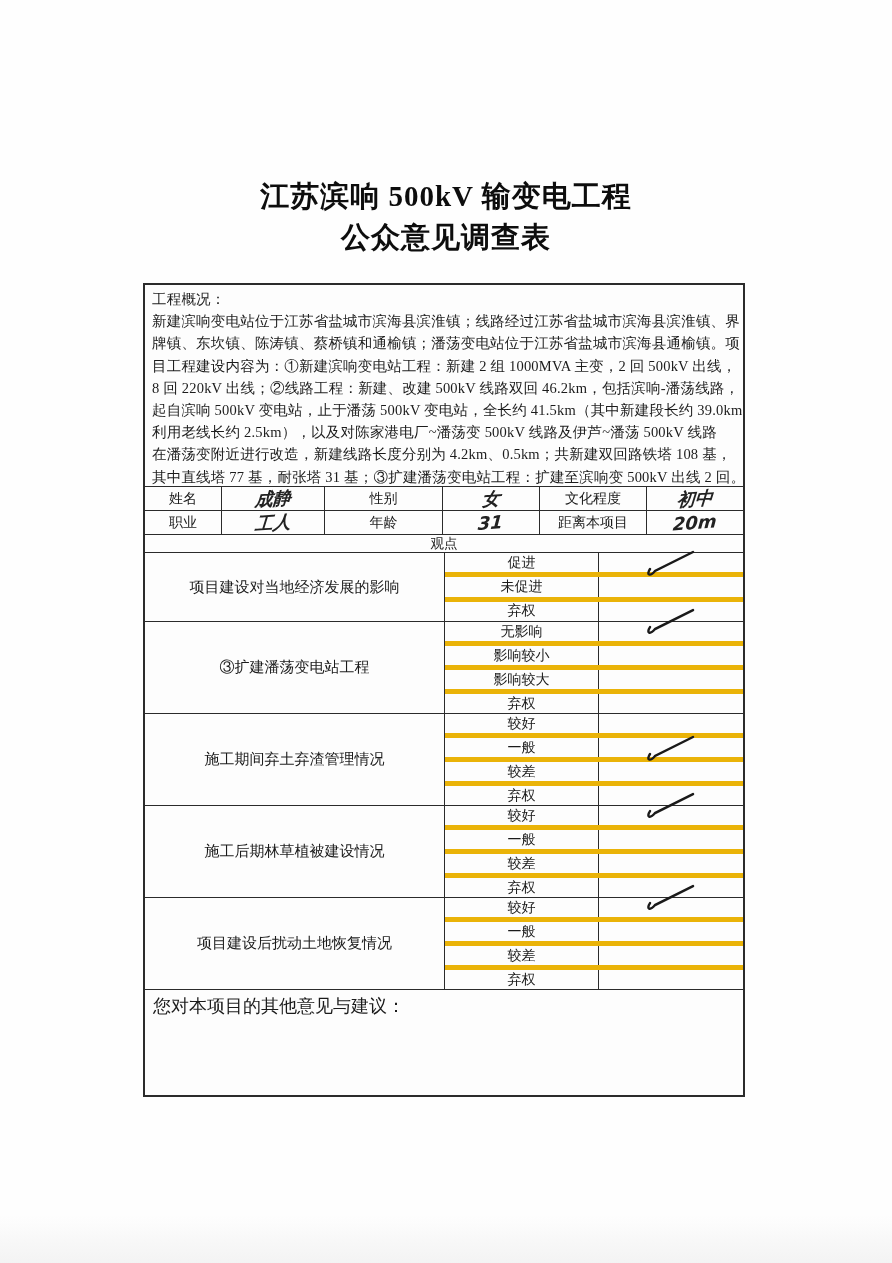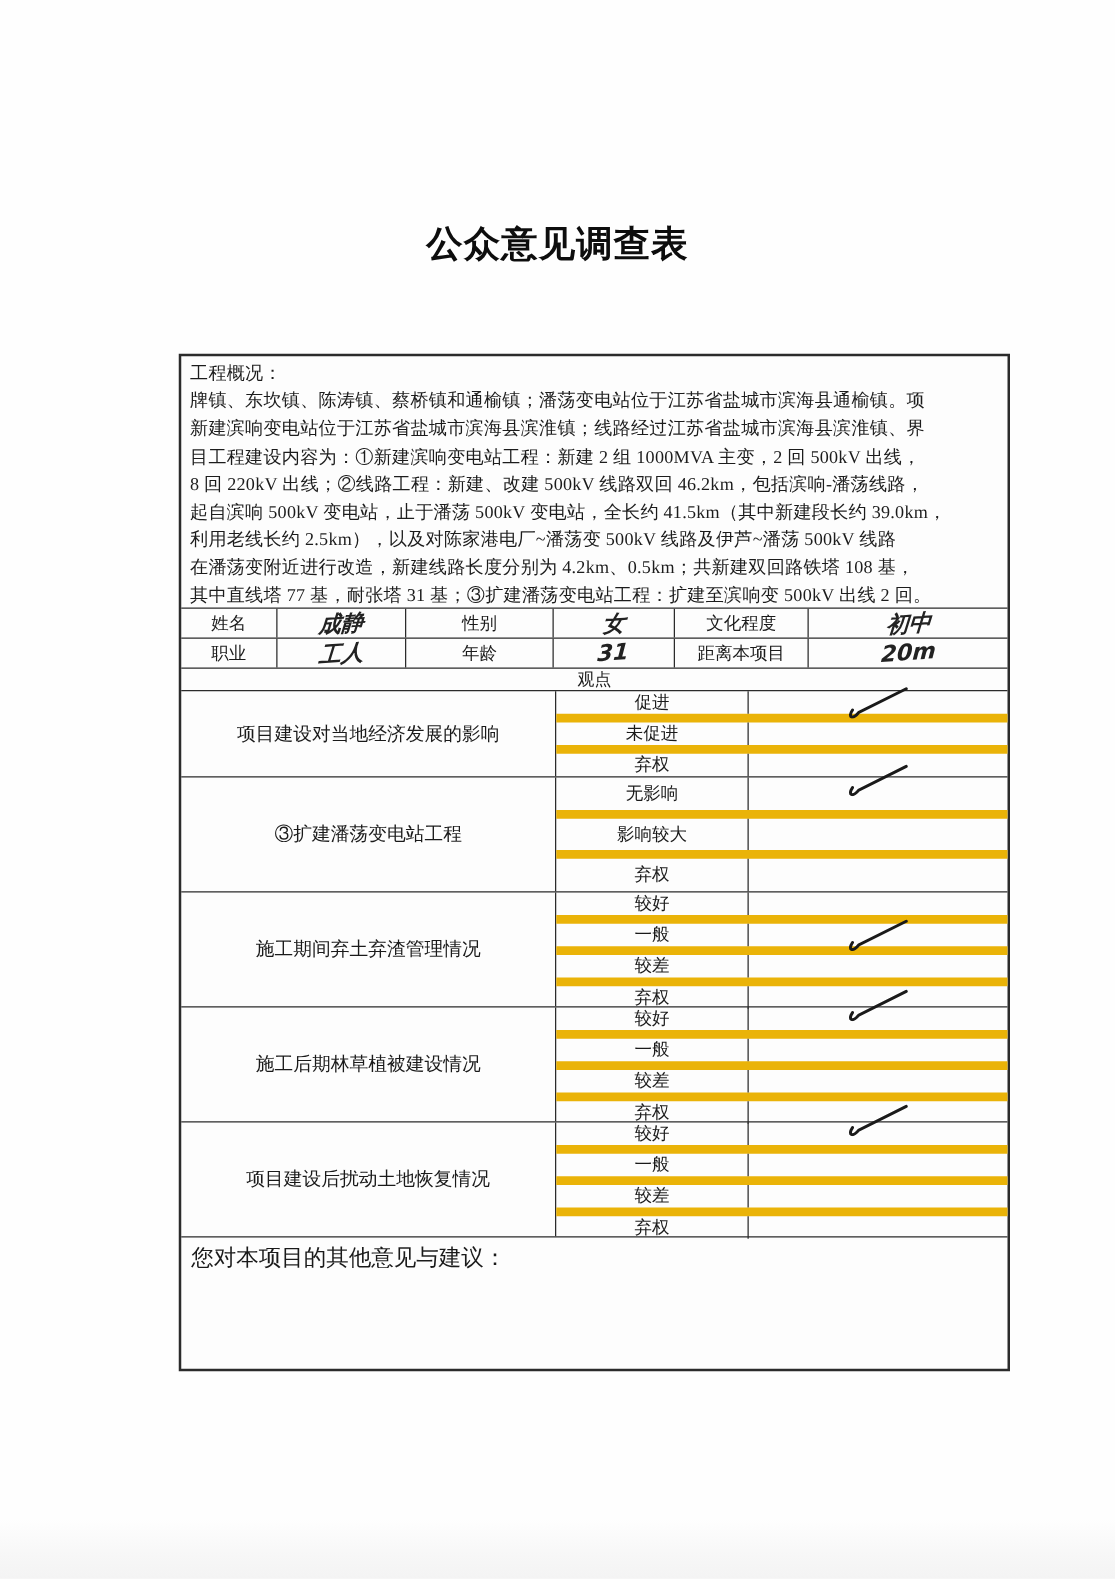--- a/index.html
+++ b/index.html
@@ -15,21 +15,21 @@
   .scan-shade {
     position:absolute; left:0; right:0; bottom:0; height:48px;
     background:linear-gradient(to bottom, rgba(0,0,0,0) 0%, rgba(120,120,120,0.05) 60%, rgba(120,120,120,0.08) 100%);
     pointer-events:none;
   }
 
   .title-block { position:absolute; top:176px; left:0; width:100%; text-align:center; }
   .title-line { font-size:29px; font-weight:bold; line-height:41px; color:#0d0d0d; letter-spacing:1px; }
 
   .doc-table {
-    position:absolute; left:143px; top:283px; width:665px; height:814px;
+    position:absolute; left:143px; top:283px; width:602px; height:814px;
     border:2px solid #2b2b2b; box-sizing:border-box;
     display:flex; flex-direction:column;
     background:#fdfdfd;
   }
 
   
   .overview {
     height:202px; border-bottom:1px solid #2b2b2b;
     padding:3px 7px 0 7px; box-sizing:border-box;
     font-size:14.5px; line-height:22.2px; color:#1c1c1c;
@@ -68,21 +68,21 @@
   
   .qblock { display:flex; border-bottom:1px solid #2b2b2b; box-sizing:border-box; }
   .qb-69 { height:69px; }
   .qb-92 { height:92px; }
   .qcell {
     width:300px; border-right:1px solid #2b2b2b; box-sizing:border-box;
     display:flex; align-items:center; justify-content:center;
     font-size:15px; text-align:center; padding:0 10px;
   }
   .opts { flex:1; display:flex; flex-direction:column; }
-  .opt-row { display:flex; flex:1; border-bottom:7px solid #eab308; box-sizing:border-box; }
+  .opt-row { display:flex; flex:1; border-bottom:5px solid #eab308; box-sizing:border-box; }
   .opt-row:last-child { border-bottom:none; }
   .opt-label {
     width:154px; border-right:1px solid #2b2b2b; box-sizing:border-box;
     display:flex; align-items:center; justify-content:center; font-size:14px;
   }
   .opt-check { flex:1; position:relative; overflow:visible; }
   .check-svg {
     position:absolute; left:50%; top:50%;
     transform:translate(-50%,-50%);
     display:none; z-index:3;
@@ -92,29 +92,30 @@
 
   
   .suggest { flex:1; padding:4px 8px; box-sizing:border-box; font-size:18px; }
 </style>
 </head>
 <body>
 
 <div class="page">
 
   <div class="title-block">
+    <div class="title-line">江苏滨响 500kV 输变电工程</div>
     <div class="title-line">公众意见调查表</div>
   </div>
 
   <div class="doc-table">
 
     <div class="overview">
       <div class="ov-line">工程概况：</div>
+      <div class="ov-line">新建滨响变电站位于江苏省盐城市滨海县滨淮镇；线路经过江苏省盐城市滨海县滨淮镇、界</div>
       <div class="ov-line">牌镇、东坎镇、陈涛镇、蔡桥镇和通榆镇；潘荡变电站位于江苏省盐城市滨海县通榆镇。项</div>
-      <div class="ov-line">新建滨响变电站位于江苏省盐城市滨海县滨淮镇；线路经过江苏省盐城市滨海县滨淮镇、界</div>
       <div class="ov-line">目工程建设内容为：①新建滨响变电站工程：新建 2 组 1000MVA 主变，2 回 500kV 出线，</div>
       <div class="ov-line">8 回 220kV 出线；②线路工程：新建、改建 500kV 线路双回 46.2km，包括滨响-潘荡线路，</div>
       <div class="ov-line">起自滨响 500kV 变电站，止于潘荡 500kV 变电站，全长约 41.5km（其中新建段长约 39.0km，</div>
       <div class="ov-line">利用老线长约 2.5km），以及对陈家港电厂~潘荡变 500kV 线路及伊芦~潘荡 500kV 线路</div>
       <div class="ov-line">在潘荡变附近进行改造，新建线路长度分别为 4.2km、0.5km；共新建双回路铁塔 108 基，</div>
       <div class="ov-line">其中直线塔 77 基，耐张塔 31 基；③扩建潘荡变电站工程：扩建至滨响变 500kV 出线 2 回。</div>
     </div>
 
     <div class="pinfo-row">
       <div class="pcell w-label1">姓名</div>
@@ -181,20 +182,26 @@
       <div class="opts">
         <div class="opt-row">
           <div class="opt-label">无影响</div>
           <div class="opt-check">
             <svg class="check-svg high visible" width="56" height="26" viewBox="0 0 56 26">
                 <path d="M7 19 C3 25 7 27 12 21 L50 2" stroke="#1a1a1a" stroke-width="2.4" fill="none" stroke-linecap="round"></path>
               </svg>
           </div>
         </div>
         <div class="opt-row">
+          <div class="opt-label">影响较小</div>
+          <div class="opt-check">
+            
+          </div>
+        </div>
+        <div class="opt-row">
           <div class="opt-label">影响较大</div>
           <div class="opt-check">
             
           </div>
         </div>
         <div class="opt-row">
           <div class="opt-label">弃权</div>
           <div class="opt-check">
             
           </div>

